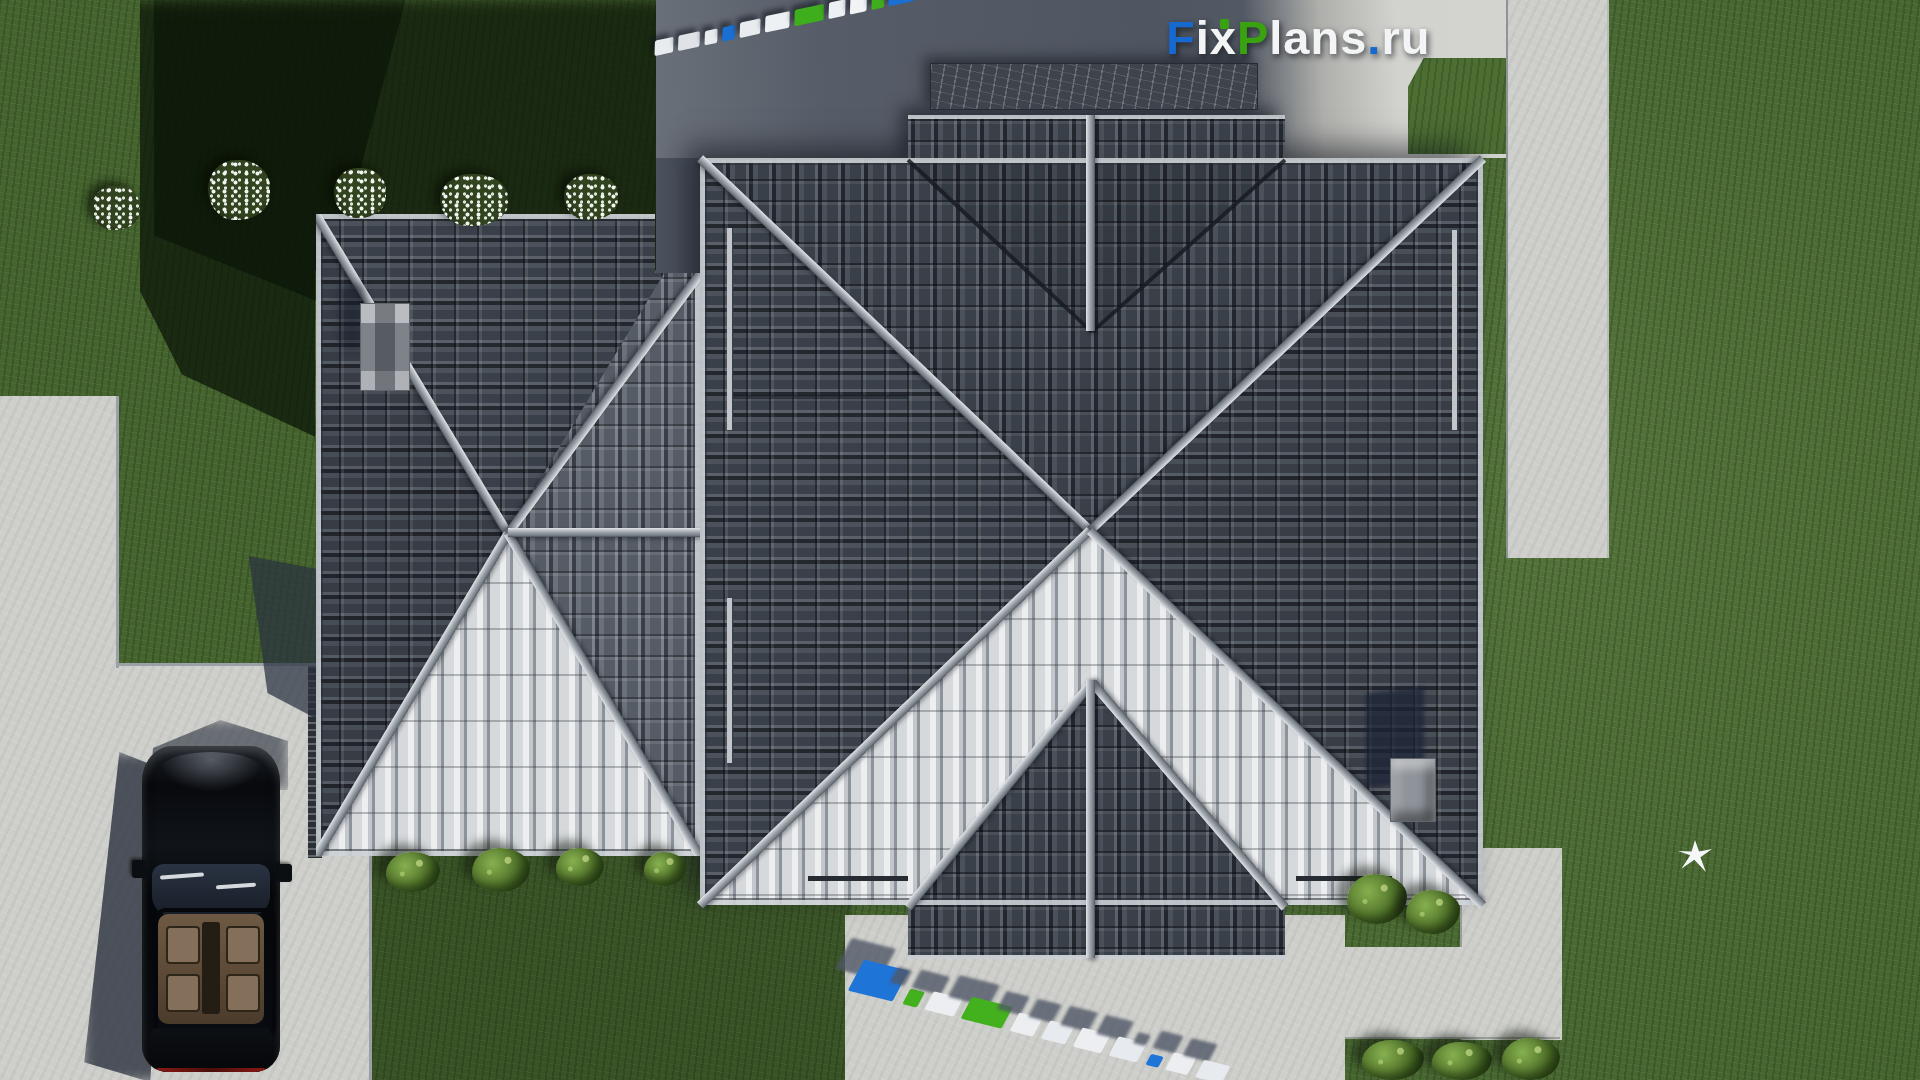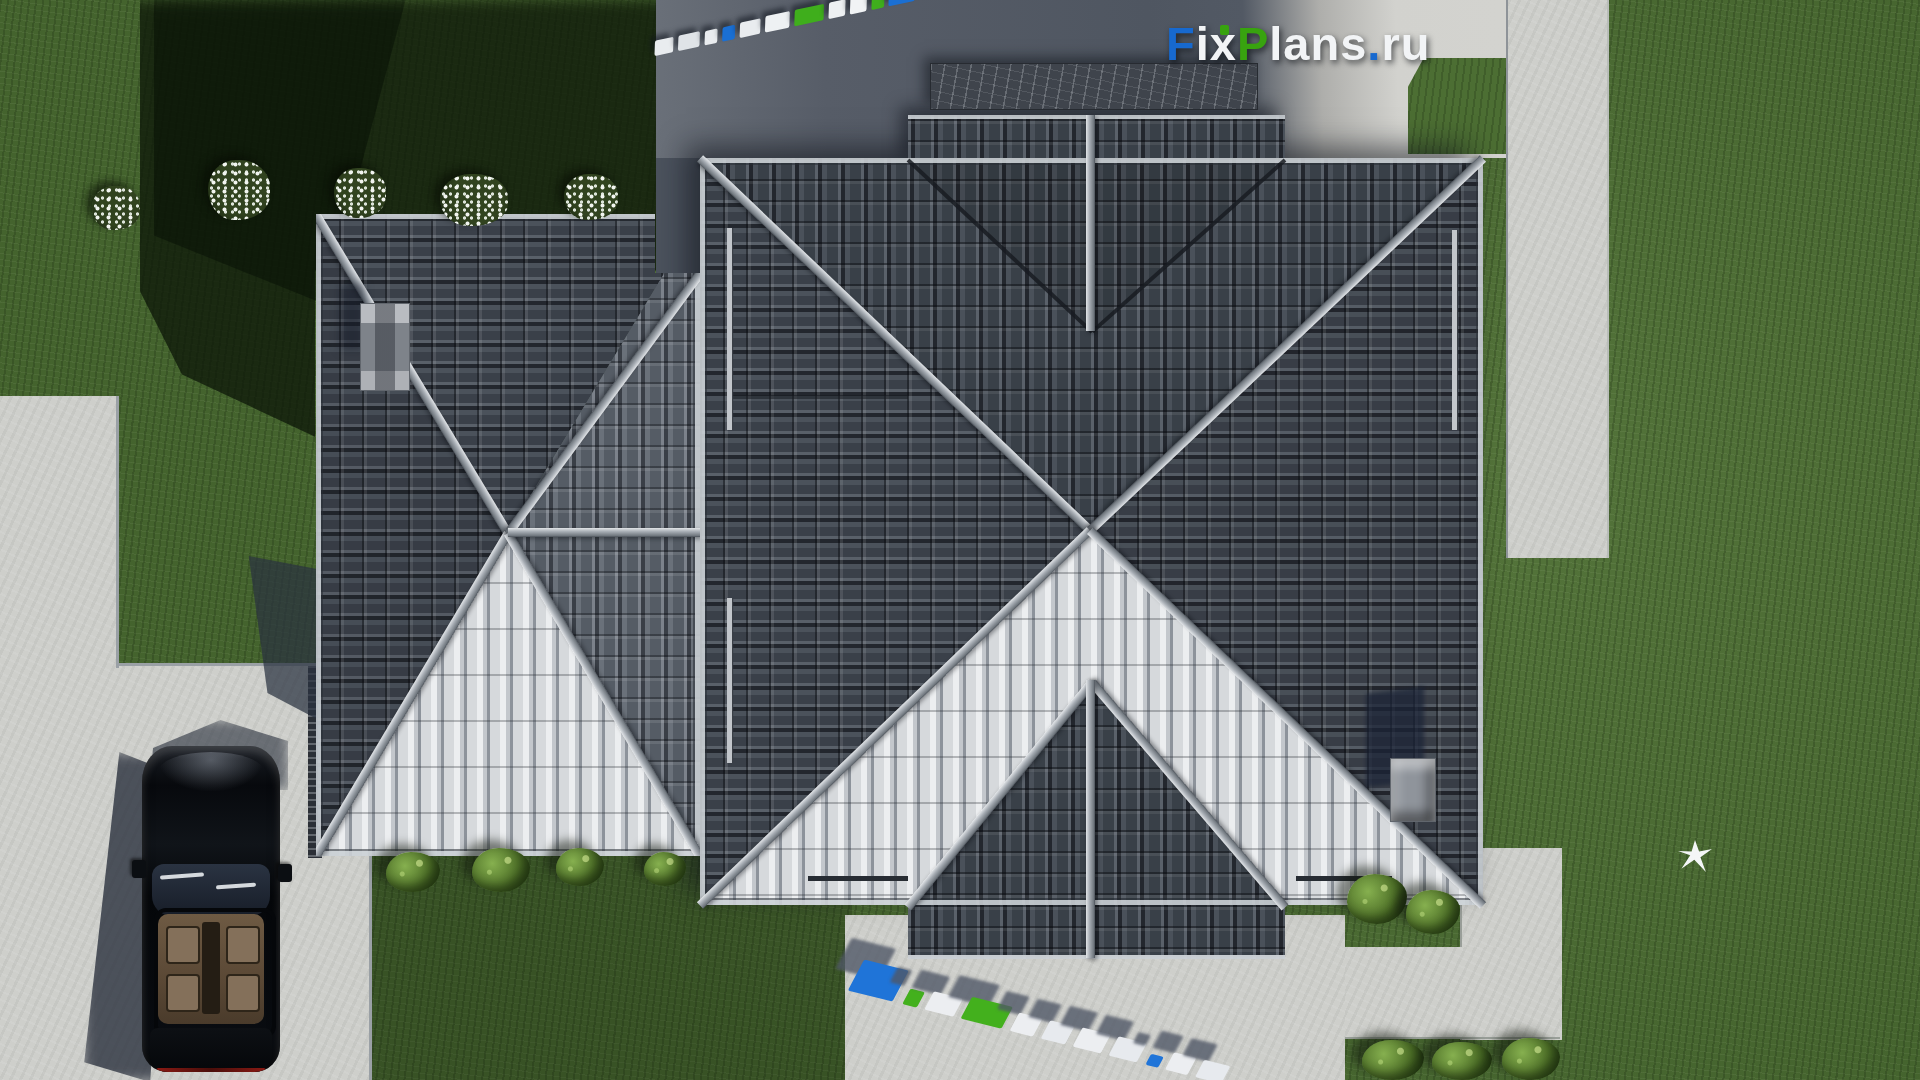--- a/index.html
+++ b/index.html
@@ -136,21 +136,21 @@
     background:linear-gradient(90deg,#8a1a14,#4a0e0a 50%,#8a1a14);}
   .mirror{position:absolute;width:14px;height:18px;background:#0b0e12;border-radius:3px;box-shadow:-2px -2px 3px rgba(0,0,0,.5);}
 
   
   .wm{display:flex;align-items:flex-end;}
   .slab{transform:skewX(-14deg);border-radius:2px;}
   #wm-top{left:654px;top:34px;transform:rotate(-12deg);transform-origin:0 50%;gap:5px;}
   #wm-top .slab{box-shadow:-4px -5px 5px rgba(15,20,30,.55);}
   #wm-bottom{left:856px;top:958px;transform:rotate(14deg);transform-origin:0 50%;gap:8px;}
   #wm-bottom .slab{box-shadow:-22px -18px 3px rgba(80,88,102,.8);}
-  #logo{left:1166px;top:16px;font-size:47px;font-weight:800;letter-spacing:1px;
+  #logo{left:1166px;top:10px;font-size:47px;font-weight:800;letter-spacing:1px;
     text-shadow:2px 3px 6px rgba(8,10,16,.65);white-space:nowrap;}
   #logo .idot{position:absolute;left:54px;top:9px;width:9px;height:10px;background:#38a30f;border-radius:2px;}
 
   
   #bird{left:1678px;top:840px;width:34px;height:32px;background:#f4f6f7;
     clip-path:polygon(50% 0,62% 36%,100% 28%,66% 54%,82% 100%,48% 62%,10% 90%,36% 48%,0 34%,40% 36%);
     filter:drop-shadow(-3px -2px 2px rgba(20,30,15,.4));}
 </style>
 </head>
 <body>

